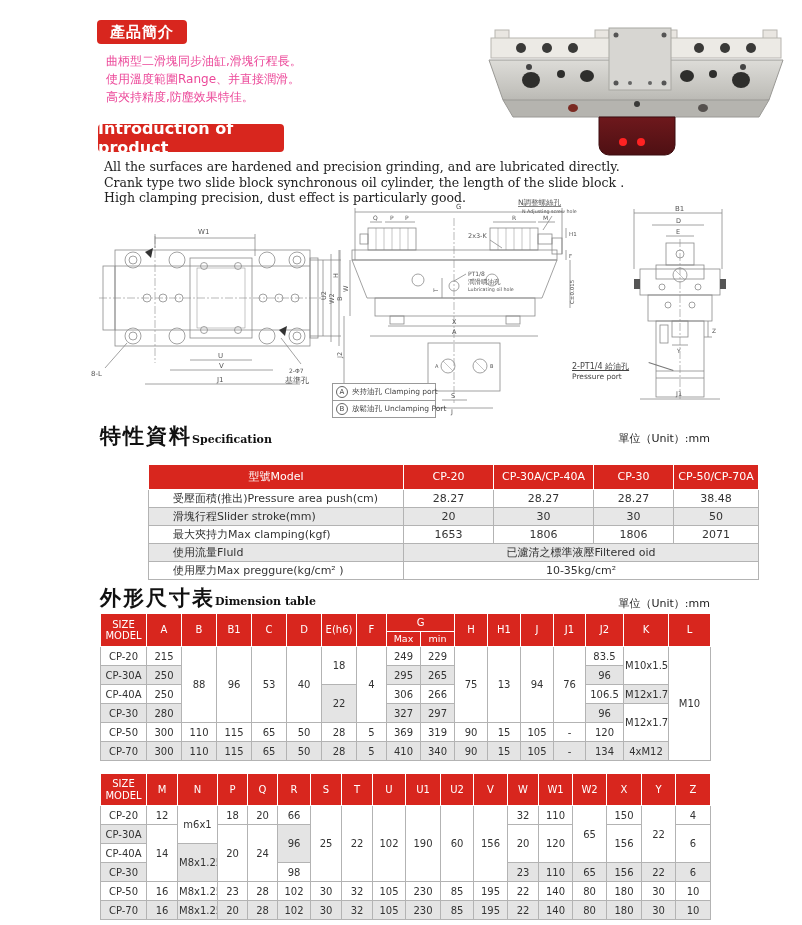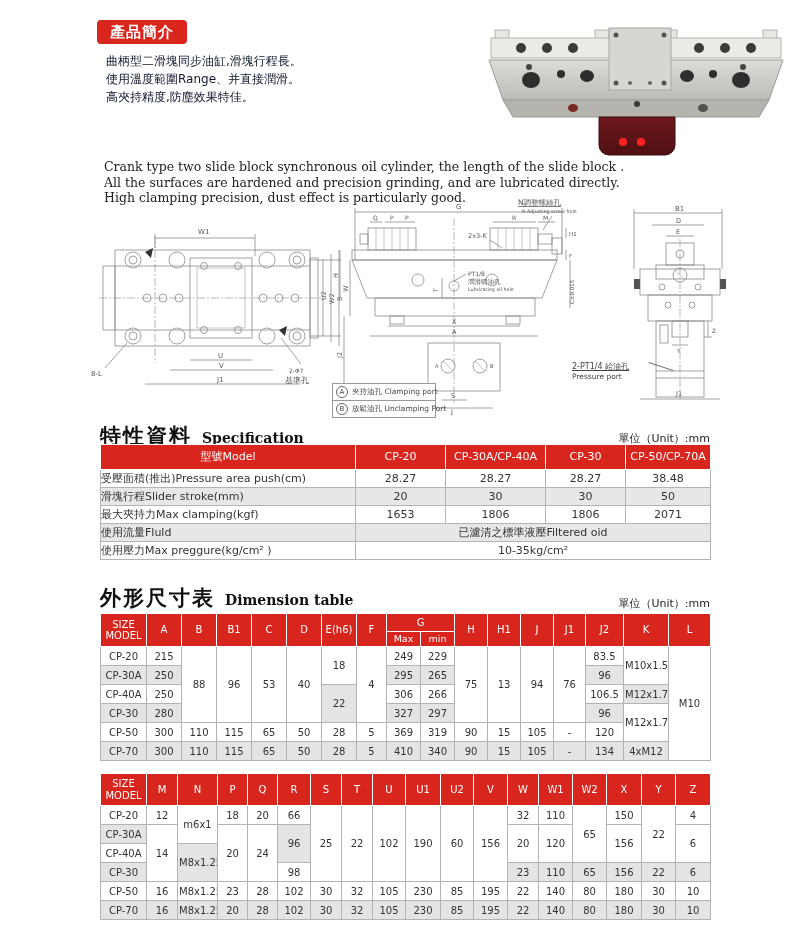--- a/index.html
+++ b/index.html
@@ -6,21 +6,21 @@
   .page{position:relative;width:802px;height:925px;background:#fff;overflow:hidden;
         font-family:"DejaVu Sans","Liberation Sans",sans-serif;color:#222;}
 
   
   .badge{position:absolute;background:#d8261e;color:#fff;border-radius:4px;
          display:flex;align-items:center;justify-content:center;font-weight:bold;}
   .badge-zh{left:97px;top:20px;width:90px;height:24px;font-size:15px;letter-spacing:1px;}
   .badge-en{left:98px;top:124px;width:186px;height:28px;font-size:16px;
             font-family:"DejaVu Sans","Liberation Sans",sans-serif;}
 
-  .zh-lines{position:absolute;left:106px;top:52px;font-size:12px;line-height:18px;color:#0f172a;}
+  .zh-lines{position:absolute;left:106px;top:52px;font-size:12px;line-height:18px;color:#ec4899;}
   .en-lines{position:absolute;left:104px;top:159px;font-size:12.5px;line-height:15.5px;color:#222;
             font-family:"DejaVu Serif","Liberation Serif",serif;}
   .zh-lines p,.en-lines p{margin:0;}
 
   
   .photo{position:absolute;left:475px;top:22px;width:322px;height:136px;}
 
   
   .diag{position:absolute;}
   .diag svg text{font-family:"DejaVu Sans","Liberation Sans",sans-serif;fill:#555;}
@@ -39,58 +39,59 @@
   .pressure-callout{position:absolute;left:572px;top:362px;width:92px;font-size:8px;color:#444;line-height:10px;}
   .pressure-callout .pz{text-decoration:underline;}
   .pressure-callout .pe{font-size:7.5px;}
   .pressure-arrow{position:absolute;left:648px;top:366px;width:26px;height:1px;background:#777;
                   transform:rotate(18deg);}
 
   
   .sec-title{position:absolute;left:100px;font-family:"DejaVu Serif","Liberation Serif",serif;
              font-weight:bold;color:#111;white-space:nowrap;}
   .sec-title .t-zh{font-size:21px;letter-spacing:2px;}
-  .sec-title .t-en{font-size:14px;margin-left:10px;}
+  .sec-title .t-en{font-size:11px;margin-left:0;}
   .unit-label{position:absolute;font-size:11px;color:#222;right:92px;text-align:right;}
 
   
   table{border-collapse:collapse;table-layout:fixed;position:absolute;left:100px;width:610px;}
   th{background:#d8261e;color:#fff;font-weight:normal;border:1px solid #fff;
      font-size:10.5px;padding:0;text-align:center;white-space:pre-line;line-height:1.15;}
   td{border:1px solid #b3b3b3;font-size:10.5px;text-align:center;padding:0 1px;color:#333;
      background:#fff;overflow:hidden;white-space:nowrap;}
   td.sh{background:#e4e4e4;}
   td.sm{font-size:8px;}
-  #spec-table{top:444px;}
+  #spec-table{top:464px;margin-left:48px;}
   #spec-table th{height:24px;font-size:11px;}
   #spec-table td{height:17px;font-size:11px;}
-  #spec-table td:first-child{text-align:left;padding-left:0;}
+  #spec-table td:first-child{text-align:left;padding-left:24px;}
   #spec-table tbody tr:nth-child(even) td{background:#e7e7e7;}
   #dim-table1{top:613px;}
   #dim-table2{top:773px;}
   #dim-table1 thead tr:first-child th{height:17px;}
   #dim-table1 thead tr:last-child th{height:14px;font-size:9.5px;}
   #dim-table1 th{font-size:10px;}
   #dim-table2 thead th{height:31px;font-size:10px;}
   #dim-table1 td,#dim-table2 td{height:18px;font-size:10px;}
 </style>
 </head>
 <body>
 
 <div class="page">
 
   <div class="badge badge-zh">產品簡介</div>
   <div class="zh-lines">
     <p>曲柄型二滑塊同步油缸,滑塊行程長。</p>
     <p>使用溫度範圍Range、并直接潤滑。</p>
     <p>高夾持精度,防塵效果特佳。</p>
   </div>
+  <div class="badge badge-en">Introduction of product</div>
   <div class="en-lines">
+    <p>All the surfaces are hardened and precision grinding, and are lubricated directly.</p>
     <p>Crank type two slide block synchronous oil cylinder, the length of the slide block .</p>
-    <p>All the surfaces are hardened and precision grinding, and are lubricated directly.</p>
     <p>High clamping precision, dust effect is particularly good.</p>
   </div>
 
   <div class="photo">
     <svg width="322" height="136" viewBox="0 0 322 136">
       <defs>
         <linearGradient id="metal" x1="0" y1="0" x2="0" y2="1">
           <stop offset="0" stop-color="#dddcd8"></stop>
             <stop offset="0.6" stop-color="#c3c2bd"></stop>
           <stop offset="1" stop-color="#aeada8"></stop>

